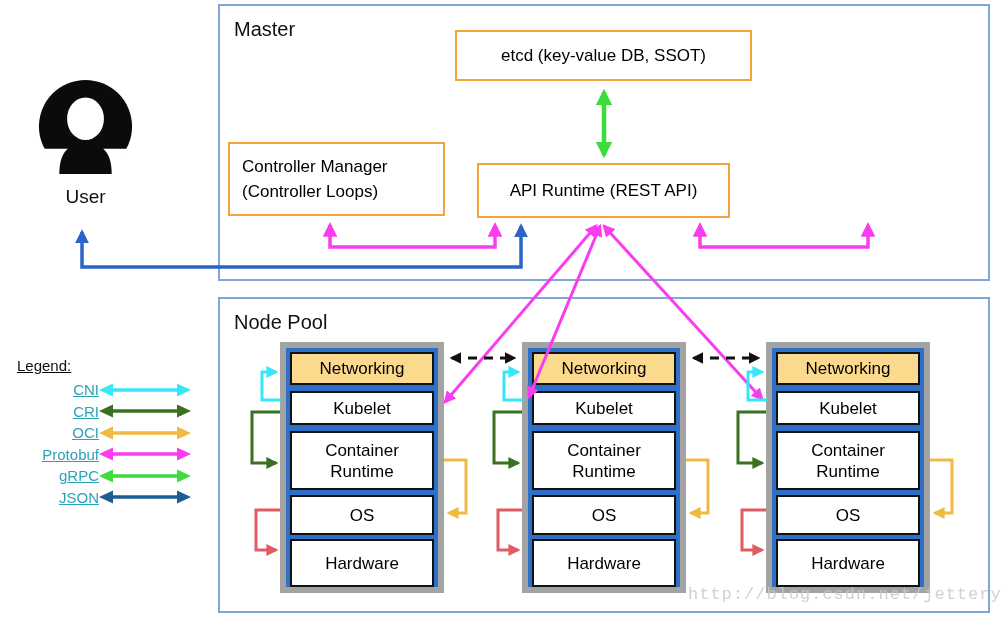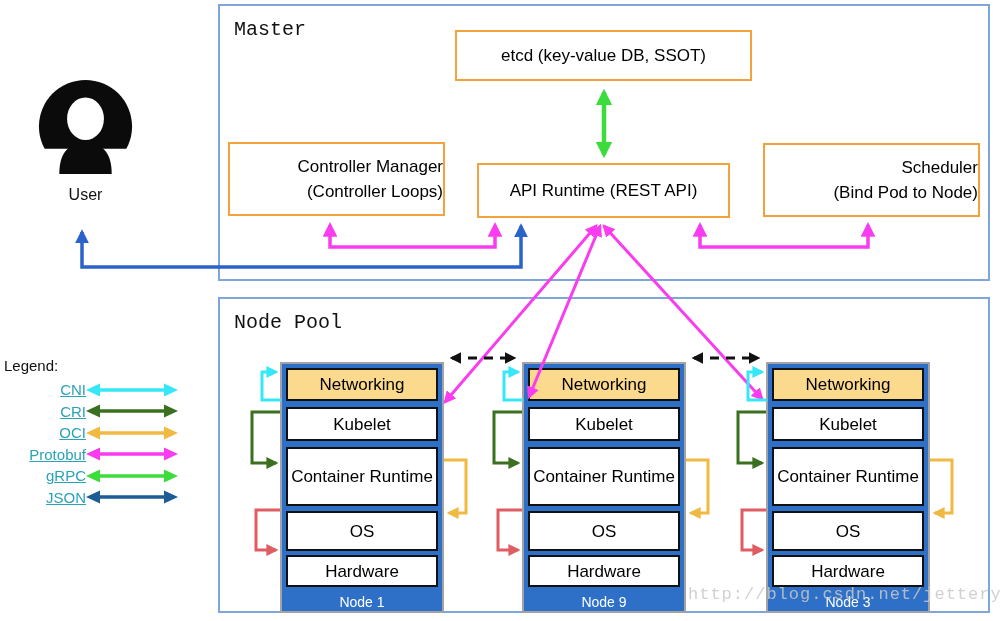--- a/index.html
+++ b/index.html
@@ -1,46 +1,46 @@
 <!DOCTYPE html>
 <html><head>
 <meta charset="utf-8">
 <style>
   * { margin:0; padding:0; box-sizing:border-box; }
   body { background:#ffffff; font-family:"Liberation Sans", sans-serif; }
   .canvas { position:relative; width:1005px; height:621px; background:#ffffff; overflow:hidden; }
 
   .region { position:absolute; border:2px solid #7ea6d8; background:#ffffff; }
-  .region-title { font-size:20px; color:#111; padding:12px 0 0 14px;font-family:Liberation Mono, monospace; }
+  .region-title { font-size:20px; color:#111; padding:12px 0 0 14px; }
 
   .obox { position:absolute; border:2px solid #f2a33c; background:#fff; color:#000;
-          font-size:17px; display:flex; flex-direction:column; justify-content:center;align-items:flex-end; }
+          font-size:17px; display:flex; flex-direction:column; justify-content:center; }
   .obox.center { align-items:center; text-align:center; }
   .obox.left2 { padding-left:12px; line-height:25px; }
 
   .user-wrap { position:absolute; left:37px; top:78px; width:97px; text-align:center; }
-  .user-label { font-size:16px; color:#111; margin-top:7px; }
-
-  .legend { position:absolute; left:4px; top:357px; }
+  .user-label { font-size:19px; color:#111; margin-top:7px; }
+
+  .legend { position:absolute; left:17px; top:357px;text-decoration:underline; }
   .legend-title { font-size:15px; color:#111; height:22px; }
   .legend-row { display:flex; align-items:center; height:21.5px; }
   .legend-link { font-size:15px; color:#2aa3b6; text-decoration:underline; width:82px;
                  display:inline-block; cursor:pointer;text-align:right; }
   .legend-arrow { flex:0 0 auto; }
 
-  .node { position:absolute; top:362px; width:164px; height:251px; background:#2e70c8;
-          border:2px solid #a3a3a3; padding:4px 4px 0 4px; }
+  .node { position:absolute; top:342px; width:164px; height:251px; background:#2e70c8;
+          border:6px solid #a3a3a3; padding:4px 4px 0 4px; }
   .layer { background:#fff; border:2px solid #111; color:#000; font-size:17px;
            display:flex; align-items:center; justify-content:center; text-align:center;
            line-height:21px; }
   .layer.networking { background:#fbd98d; height:33px; margin-bottom:6px; }
   .layer.kubelet { height:34px; margin-bottom:6px; }
   .layer.cruntime { height:59px; margin-bottom:5px; padding:0 0; }
   .layer.os { height:40px; margin-bottom:4px; }
-  .layer.hardware { height:32px; }
+  .layer.hardware { height:48px; }
   .node-name { color:#fff; font-size:14px; text-align:center; margin-top:7px; }
 
   .overlay { position:absolute; left:0; top:0; pointer-events:none; z-index:5; }
   .watermark { position:absolute; left:688px; top:585px; z-index:6; white-space:nowrap;
                font-family:"Liberation Mono", monospace; font-size:17px; letter-spacing:1px;
                color:rgba(201,201,201,0.85); }
 </style>
 </head>
 <body>
 
@@ -60,24 +60,20 @@
 
   <div class="obox left2" style="left:228px; top:142px; width:217px; height:74px;">
     <span>Controller Manager</span>
     <span>(Controller Loops)</span>
   </div>
 
   <div class="obox center" style="left:477px; top:163px; width:253px; height:55px;">
     <span>API Runtime (REST API)</span>
   </div>
 
-  <div class="obox left2" style="left:763px; top:143px; width:217px; height:74px;">
-    <span>Scheduler</span>
-    <span>(Bind Pod to Node)</span>
-  </div>
 
   <div class="user-wrap">
     <svg width="97" height="97" viewBox="0 0 100 100">
       <circle cx="50" cy="50" r="48" fill="#0b0b0b"></circle>
       <ellipse cx="50" cy="42" rx="19" ry="22" fill="#ffffff"></ellipse>
       <path d="M7,73 A48,48 0 0,0 93,73 Z" fill="#ffffff"></path>
       <path d="M23,99 C23,76 33,67 50,67 C67,67 77,76 77,99 Z" fill="#0b0b0b"></path>
     </svg>
     <div class="user-label">User</div>
   </div>

